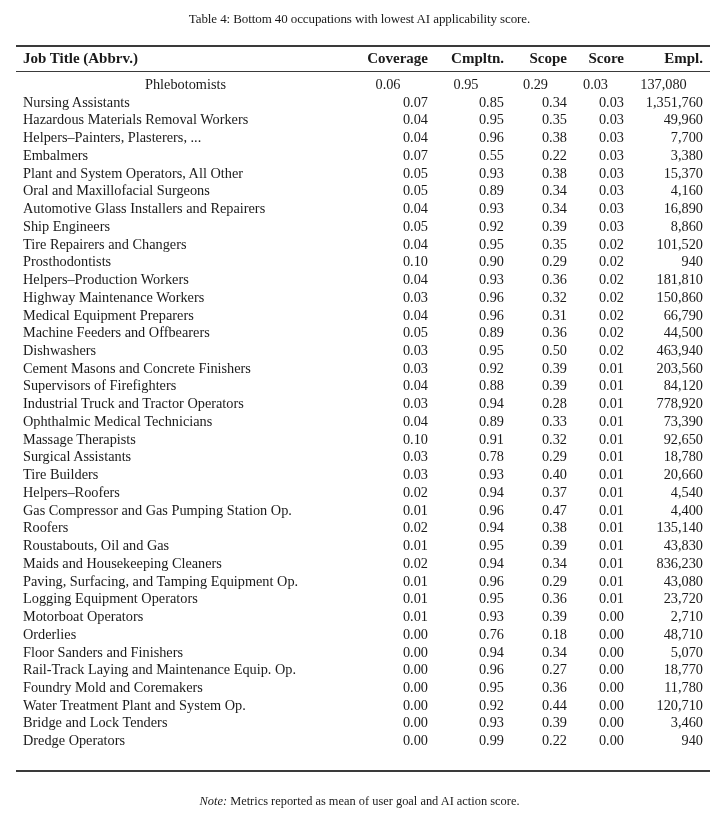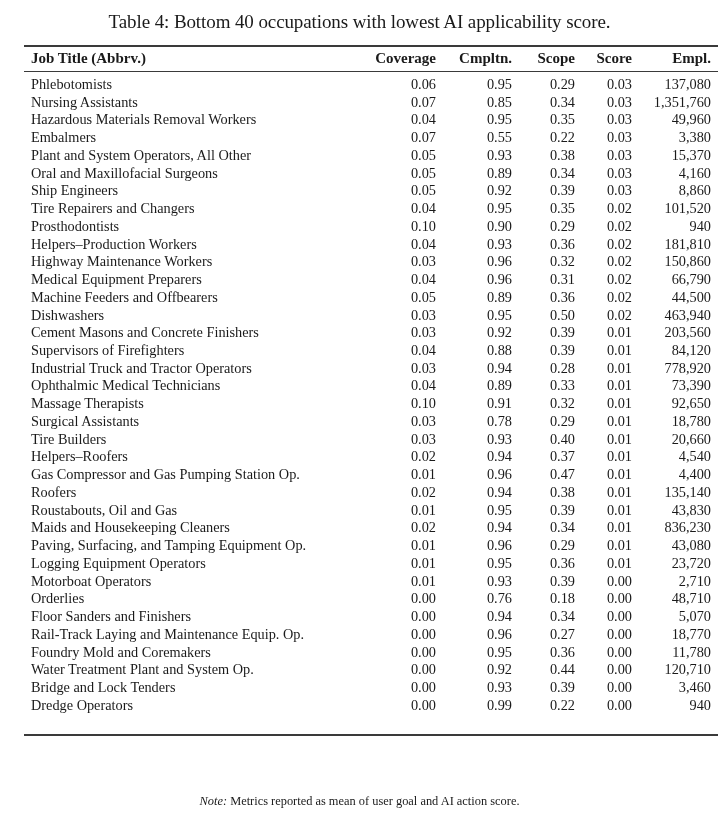--- a/index.html
+++ b/index.html
@@ -15,47 +15,47 @@
       font-family: "DejaVu Serif", "Liberation Serif", serif;
       color: #1a1a1a;
     }
     .caption {
       position: absolute;
       top: 11px;
       left: 0;
       width: 719px;
       text-align: center;
       font-family: "Liberation Serif", serif;
-      font-size: 19px;
+      font-size: 13px;
       letter-spacing: -0.1px;
     }
     .table-wrap {
       position: absolute;
-      left: 24px;
+      left: 16px;
       top: 45px;
       width: 694px;
     }
     table {
       width: 100%;
       border-collapse: collapse;
       font-family: "Liberation Serif", serif;
       font-size: 14.3px;
     }
     thead tr {
       border-top: 2px solid #3a3a3a;
       border-bottom: 1.2px solid #3a3a3a;
     }
     thead th {
       font-weight: bold;
       font-size: 15px;
       padding: 4px 0 5px 0;
       height: 15px;
       line-height: 15px;
     }
-    tbody tr:first-child td { padding-top: 4px; }
+    tbody tr:first-child td { padding-top: 4px; text-align: center; }
     tbody tr:last-child td { padding-bottom: 20px; }
     tbody {
       border-bottom: 2px solid #3a3a3a;
     }
     td {
       line-height: 17.74px;
       height: 17.74px;
       padding: 0;
       white-space: nowrap;
     }
@@ -117,20 +117,28 @@
         </tr>
         <tr>
           <td class="col-title">Hazardous Materials Removal Workers</td>
           <td class="num col-coverage">0.04</td>
           <td class="num col-cmpltn">0.95</td>
           <td class="num col-scope">0.35</td>
           <td class="num col-score">0.03</td>
           <td class="num col-empl">49,960</td>
         </tr>
         <tr>
+          <td class="col-title">Helpers–Painters, Plasterers, ...</td>
+          <td class="num col-coverage">0.04</td>
+          <td class="num col-cmpltn">0.96</td>
+          <td class="num col-scope">0.38</td>
+          <td class="num col-score">0.03</td>
+          <td class="num col-empl">7,700</td>
+        </tr>
+        <tr>
           <td class="col-title">Embalmers</td>
           <td class="num col-coverage">0.07</td>
           <td class="num col-cmpltn">0.55</td>
           <td class="num col-scope">0.22</td>
           <td class="num col-score">0.03</td>
           <td class="num col-empl">3,380</td>
         </tr>
         <tr>
           <td class="col-title">Plant and System Operators, All Other</td>
           <td class="num col-coverage">0.05</td>
@@ -139,20 +147,28 @@
           <td class="num col-score">0.03</td>
           <td class="num col-empl">15,370</td>
         </tr>
         <tr>
           <td class="col-title">Oral and Maxillofacial Surgeons</td>
           <td class="num col-coverage">0.05</td>
           <td class="num col-cmpltn">0.89</td>
           <td class="num col-scope">0.34</td>
           <td class="num col-score">0.03</td>
           <td class="num col-empl">4,160</td>
+        </tr>
+        <tr>
+          <td class="col-title">Automotive Glass Installers and Repairers</td>
+          <td class="num col-coverage">0.04</td>
+          <td class="num col-cmpltn">0.93</td>
+          <td class="num col-scope">0.34</td>
+          <td class="num col-score">0.03</td>
+          <td class="num col-empl">16,890</td>
         </tr>
         <tr>
           <td class="col-title">Ship Engineers</td>
           <td class="num col-coverage">0.05</td>
           <td class="num col-cmpltn">0.92</td>
           <td class="num col-scope">0.39</td>
           <td class="num col-score">0.03</td>
           <td class="num col-empl">8,860</td>
         </tr>
         <tr>

